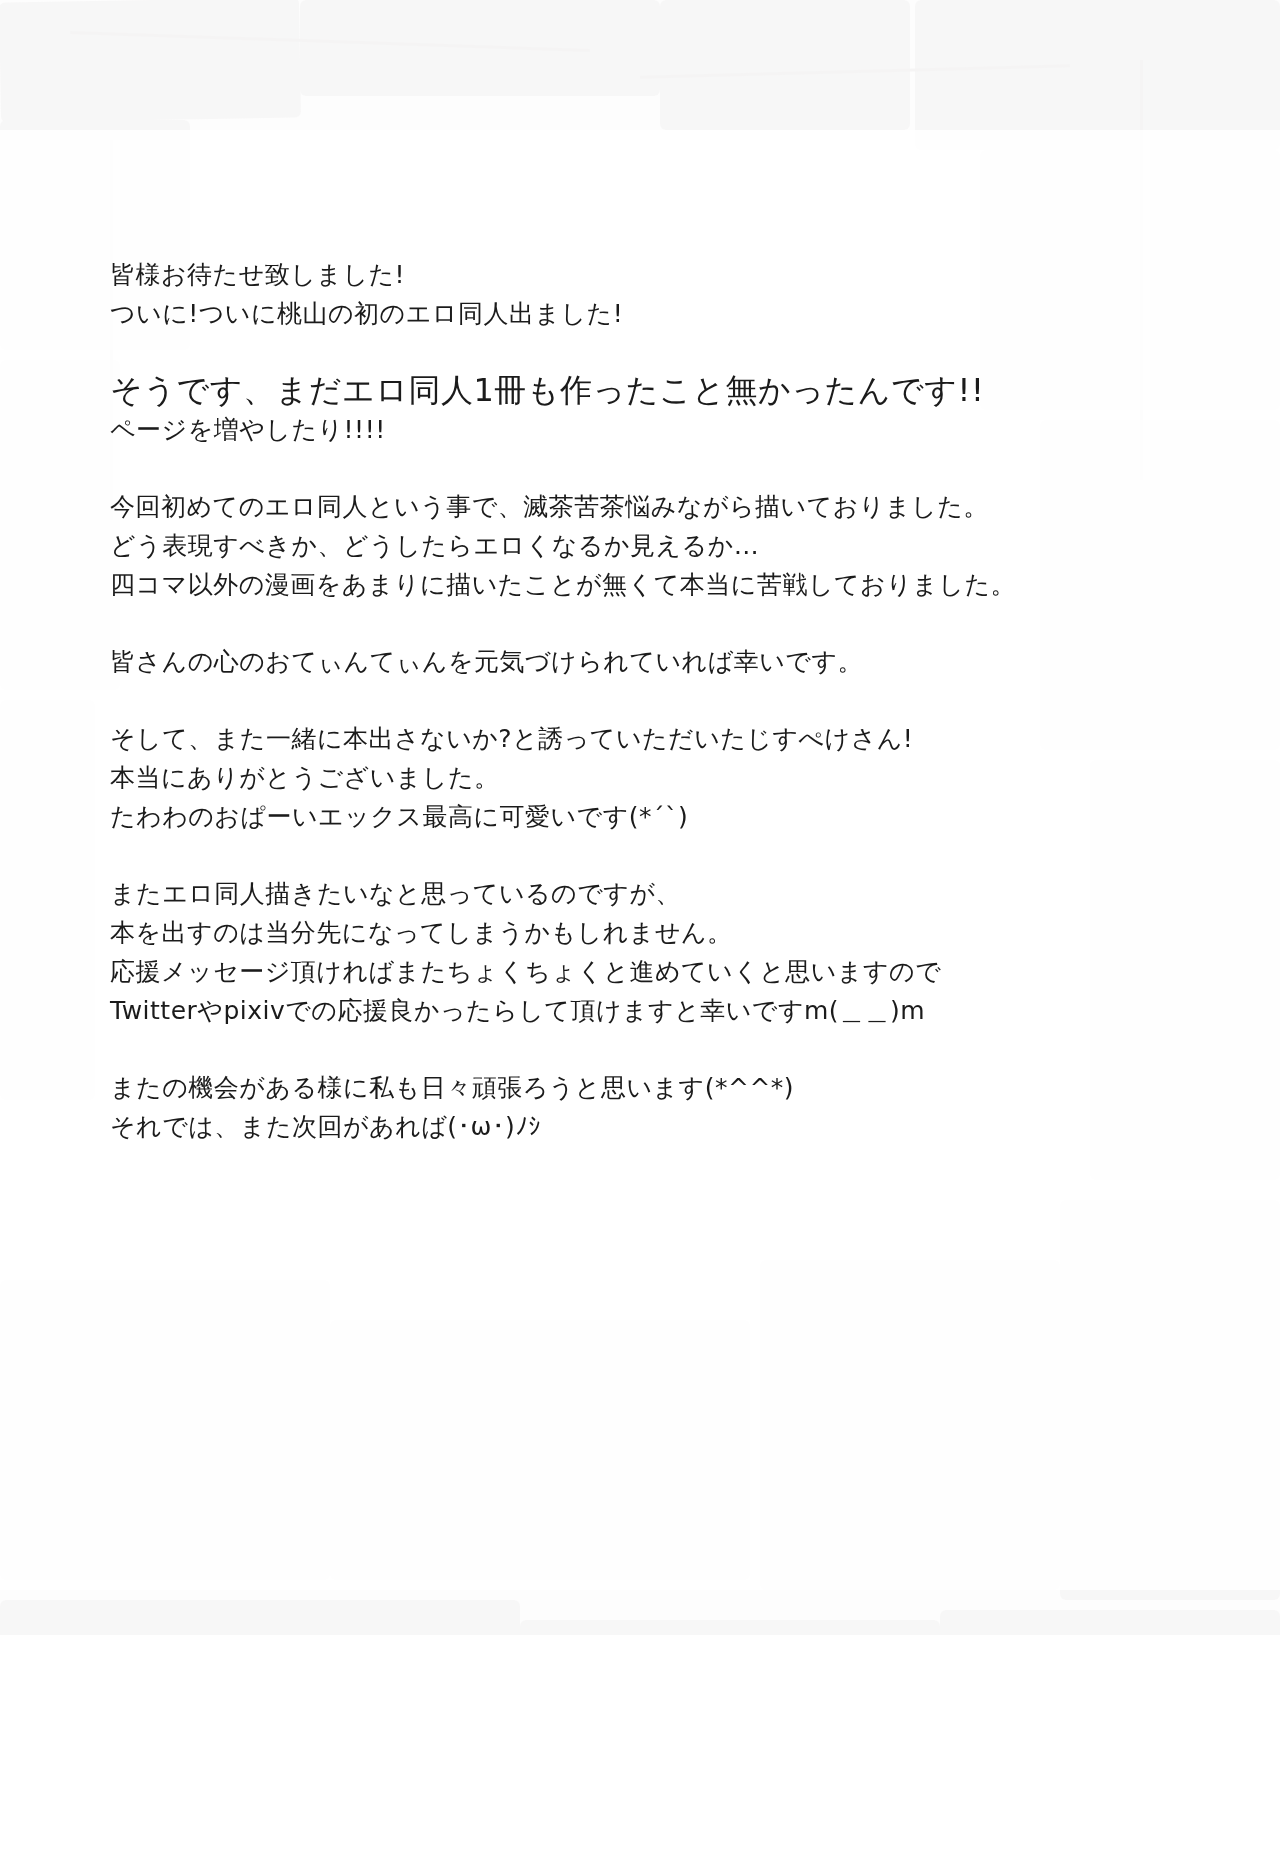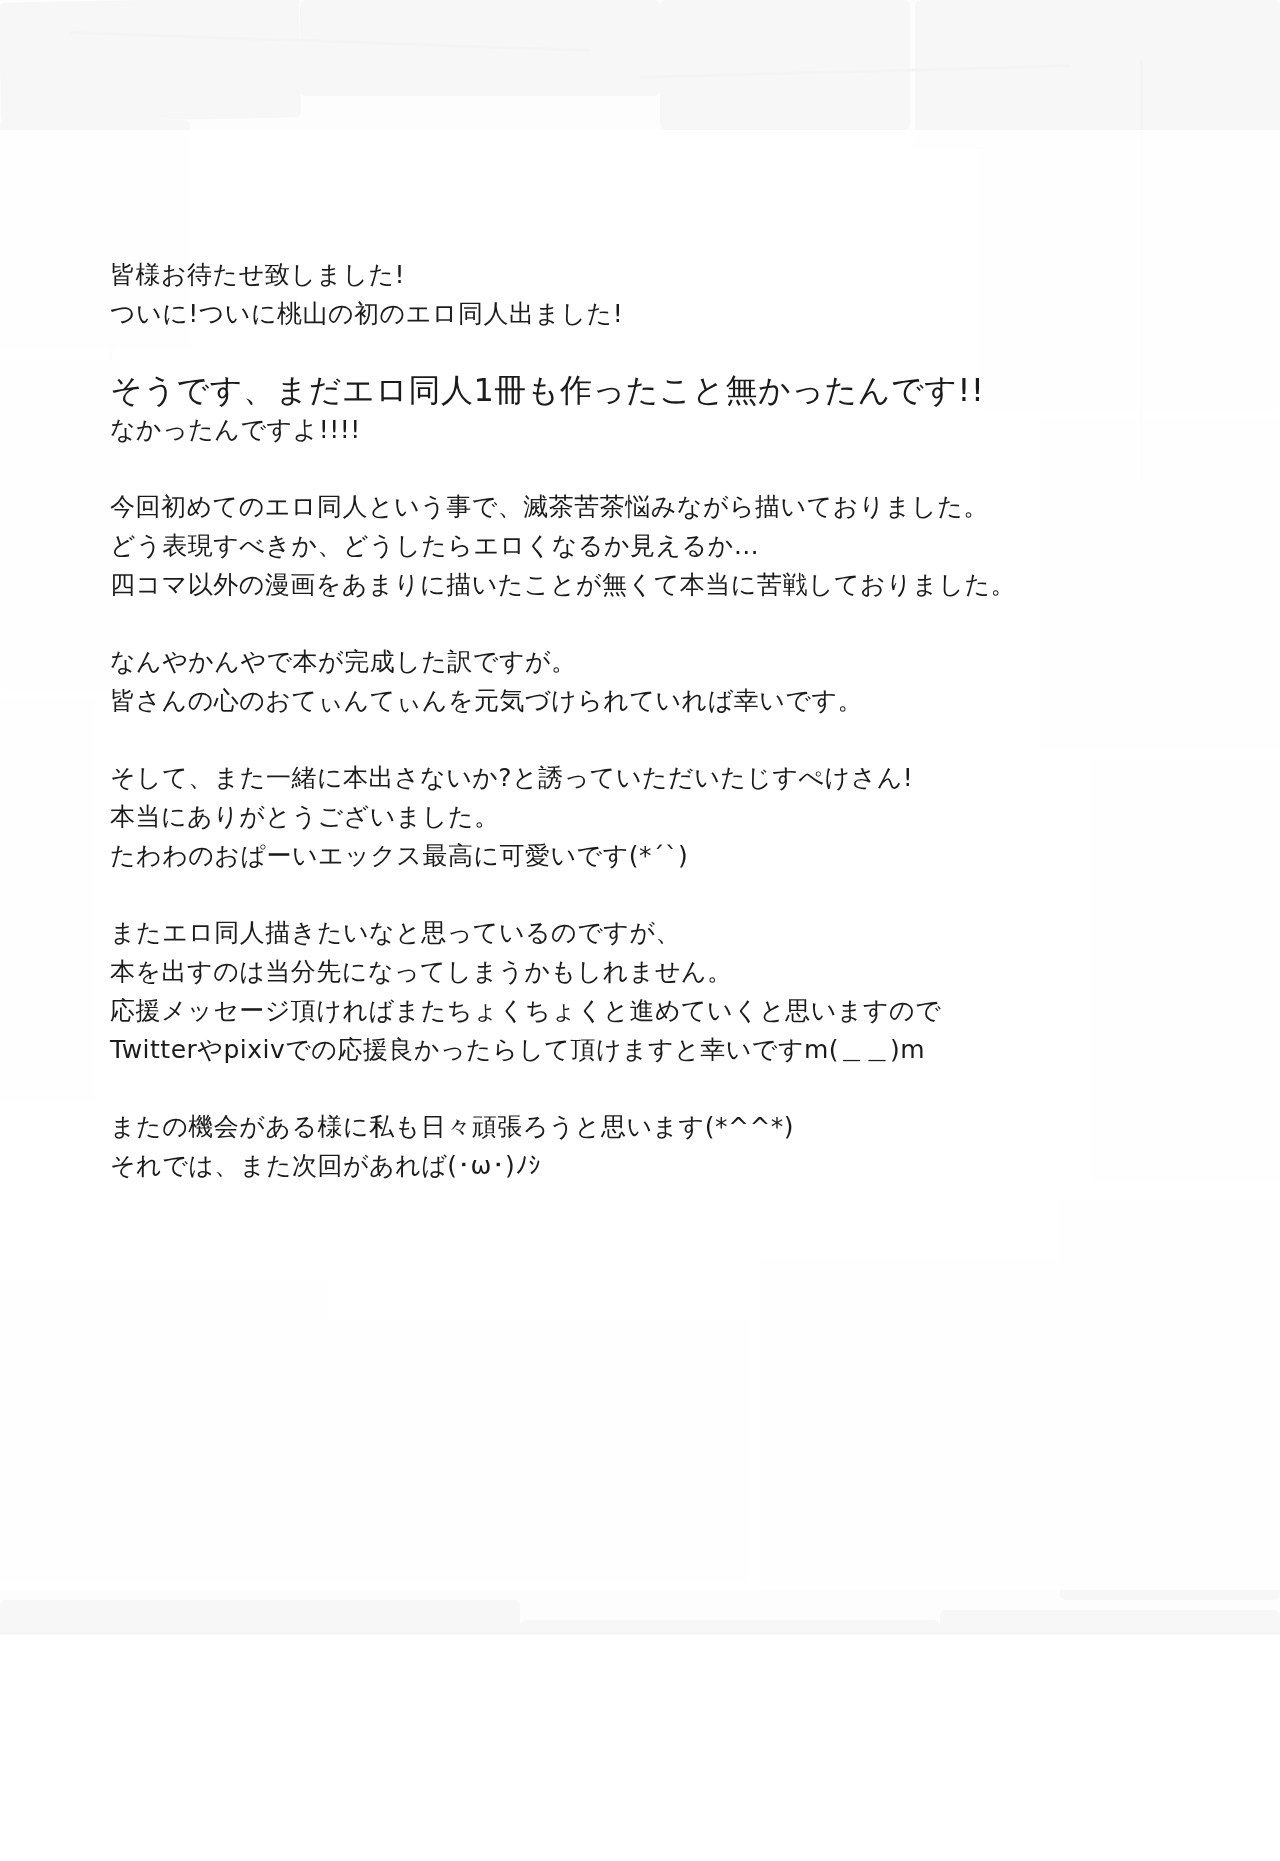--- a/index.html
+++ b/index.html
@@ -122,32 +122,31 @@
 
   <div id="afterword">
 
     <div class="para">
       <div class="line">皆様お待たせ致しました!</div>
       <div class="line">ついに!ついに桃山の初のエロ同人出ました!</div>
     </div>
 
     <div class="para">
       <div class="line big-accent">そうです、まだエロ同人1冊も作ったこと無かったんです!!</div>
-      <div class="line">なかったんですよ!!!!</div>
+      <div class="line">ページを増やしたり!!!!</div>
     </div>
 
     <div class="para">
       <div class="line">今回初めてのエロ同人という事で、滅茶苦茶悩みながら描いておりました。</div>
       <div class="line">どう表現すべきか、どうしたらエロくなるか見えるか…</div>
       <div class="line">四コマ以外の漫画をあまりに描いたことが無くて本当に苦戦しておりました。</div>
     </div>
 
 
     <div class="para">
-      <div class="line">なんやかんやで本が完成した訳ですが。</div>
       <div class="line">皆さんの心のおてぃんてぃんを元気づけられていれば幸いです。</div>
     </div>
 
     <div class="para">
       <div class="line">そして、また一緒に本出さないか?と誘っていただいたじすぺけさん!</div>
       <div class="line">本当にありがとうございました。</div>
       <div class="line">たわわのおぱーいエックス最高に可愛いです(*´`)</div>
     </div>
 
     <div class="para">

